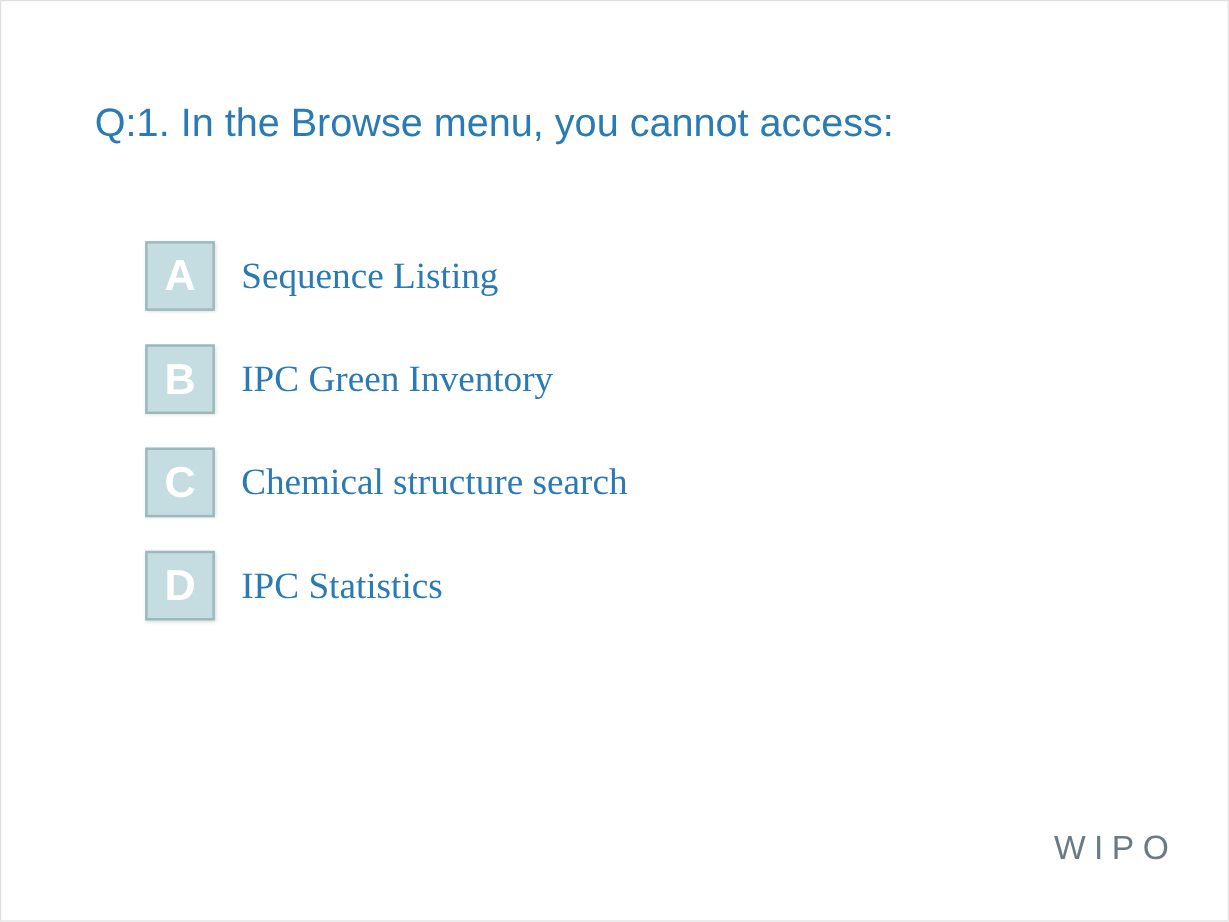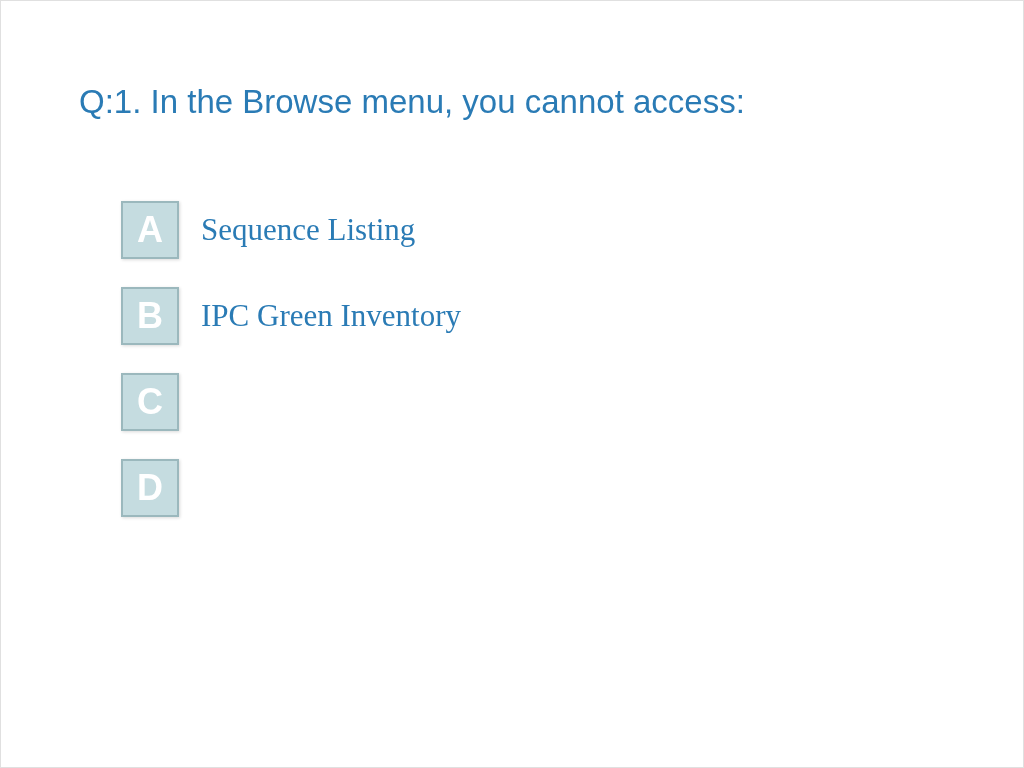--- a/index.html
+++ b/index.html
@@ -83,20 +83,23 @@
   <div class="option">
     <div class="option-box">A</div>
     <div class="option-text">Sequence Listing</div>
   </div>
   <div class="option">
     <div class="option-box">B</div>
     <div class="option-text">IPC Green Inventory</div>
   </div>
   <div class="option">
     <div class="option-box">C</div>
+    <div class="option-text">Chemical structure search</div>
   </div>
   <div class="option">
     <div class="option-box">D</div>
+    <div class="option-text">IPC Statistics</div>
   </div>
 </div>
 
 <div class="logo-block">
+  <div class="logo-main">WIPO</div>
 </div>
 
 </body></html>

